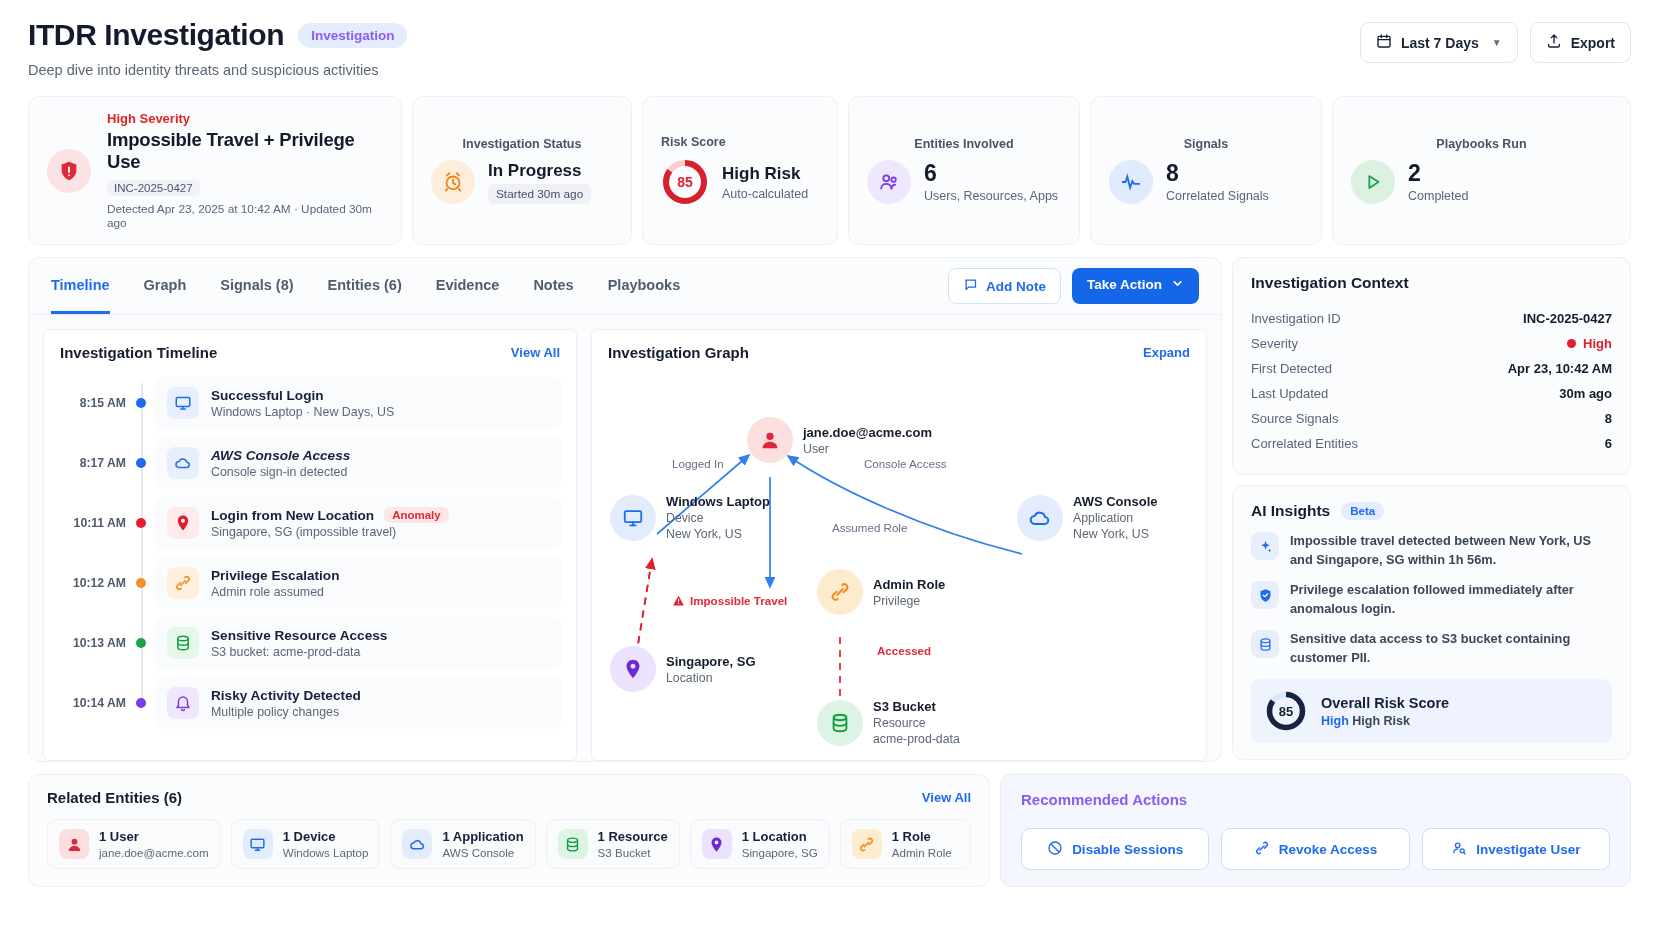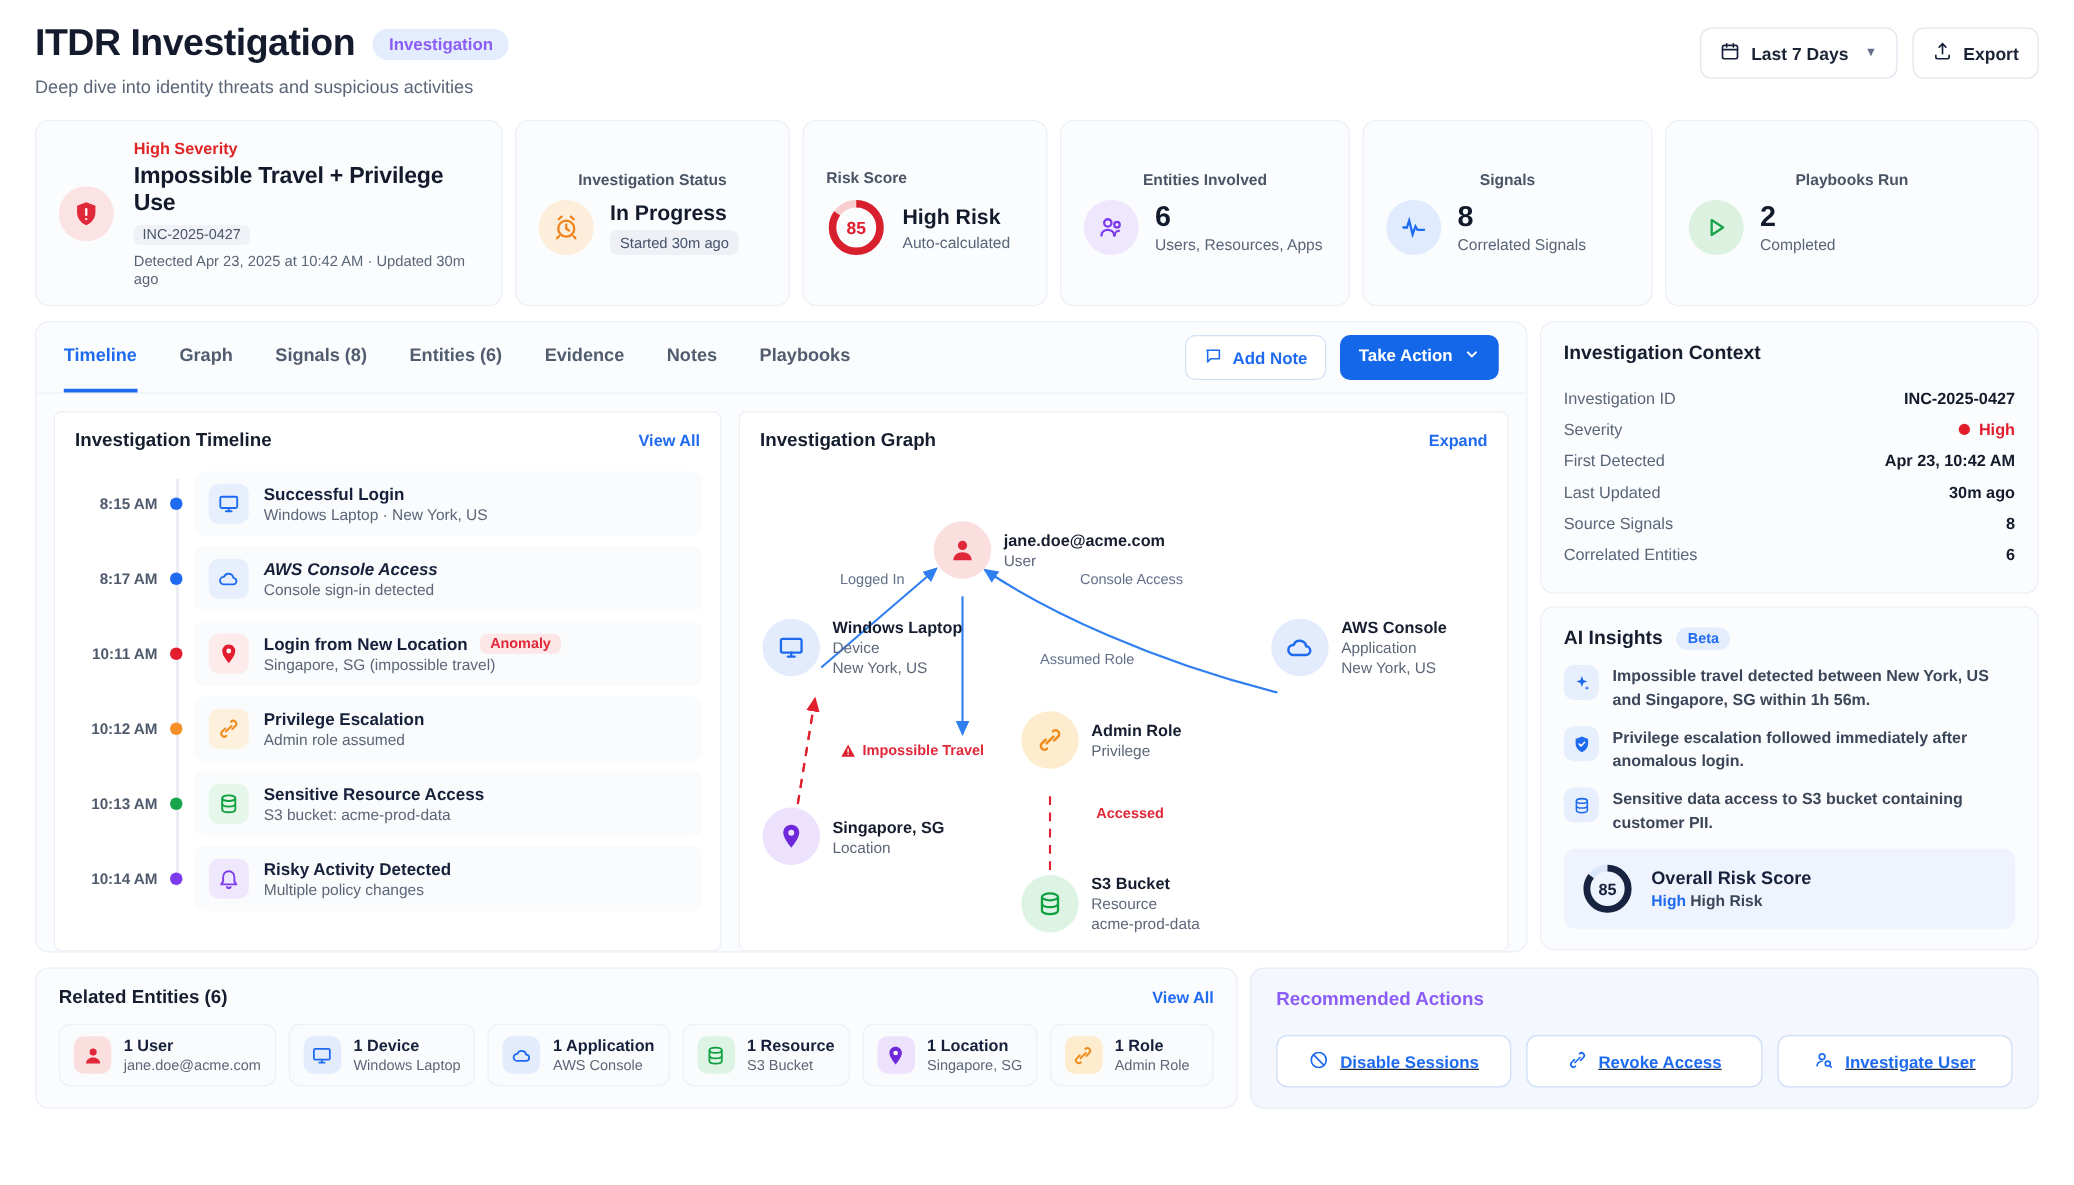--- a/index.html
+++ b/index.html
@@ -140,21 +140,21 @@
   .rel-title { font-size: 15px; font-weight: 700; color: #151d2e; }
   .rel-grid { display: flex; gap: 10px; margin-top: 13px; }
   .rel-card { flex: 1 1 0; background: #fafbfd; border: 1px solid #eef0f5; border-radius: 9px;
               padding: 9px 11px; display: flex; align-items: center; gap: 10px; min-height: 50px; }
   .rel-ico { width: 30px; height: 30px; border-radius: 8px; display: flex; align-items: center; justify-content: center; flex: none; }
   .rel-name { font-size: 13px; font-weight: 700; color: #16203a; white-space: nowrap; }
   .rel-sub { font-size: 11.6px; color: #5d6779; margin-top: 2px; white-space: nowrap; }
 
   .rec { flex: 1; background: #f4f7fd; border: 1px solid #e6ecf7; border-radius: 11px; padding: 16px 20px; }
   .rec-title { font-size: 15px; font-weight: 700; color: #8b5cf6; }
-  .rec-row { display: flex; gap: 12px; margin-top: 20px; text-decoration: underline; }
+  .rec-row { display: flex; gap: 12px; margin-top: 20px; }
   .rec-btn { flex: 1 1 0; display: flex; align-items: center; justify-content: center; gap: 9px;
              background: #fff; border: 1px solid #cfdef7; border-radius: 9px; color: #1f6bf0;
              font-size: 13.5px; font-weight: 600; height: 42px; cursor: pointer; }
 </style>
 </head>
 <body>
 
 <div class="page">
 
   <div class="hdr">
@@ -349,21 +349,21 @@
                     <div class="tl-ico" style="background:#e7effd">
                       <svg width="18" height="18" viewBox="0 0 24 24" fill="none" stroke="#1f6bf0" stroke-width="2" stroke-linecap="round">
                         <rect x="3" y="4.5" width="18" height="12" rx="1.6"></rect>
                         <path d="M9 20h6M12 16.5V20"></path>
                       </svg>
                     </div>
                     <div style="flex:1">
                       <div style="display:flex;align-items:center;">
                         <span class="tl-name">Successful Login</span>
                       </div>
-                      <div class="tl-desc">Windows Laptop  ·  New York, US</div>
+                      <div class="tl-desc">Windows Laptop  ·  New Days, US</div>
                     </div>
                   </div>
                 </div>
                 <div class="tl-row">
                   <div class="tl-time">8:17 AM</div>
                   <div class="tl-dotwrap">
                     <span class="tl-dot" style="background:#1f6bf0"></span>
                   </div>
                   <div class="tl-card">
                     <div class="tl-ico" style="background:#e7effd">

